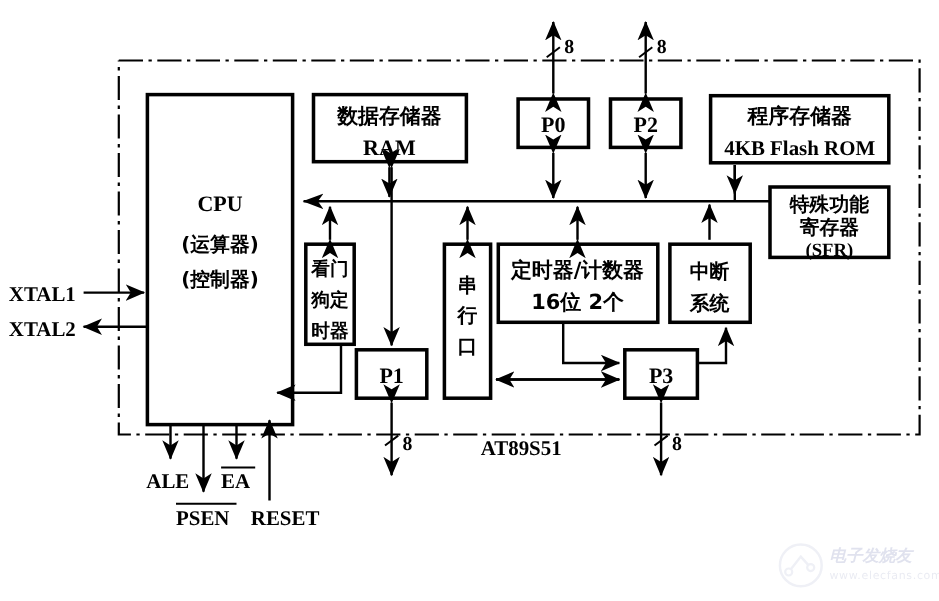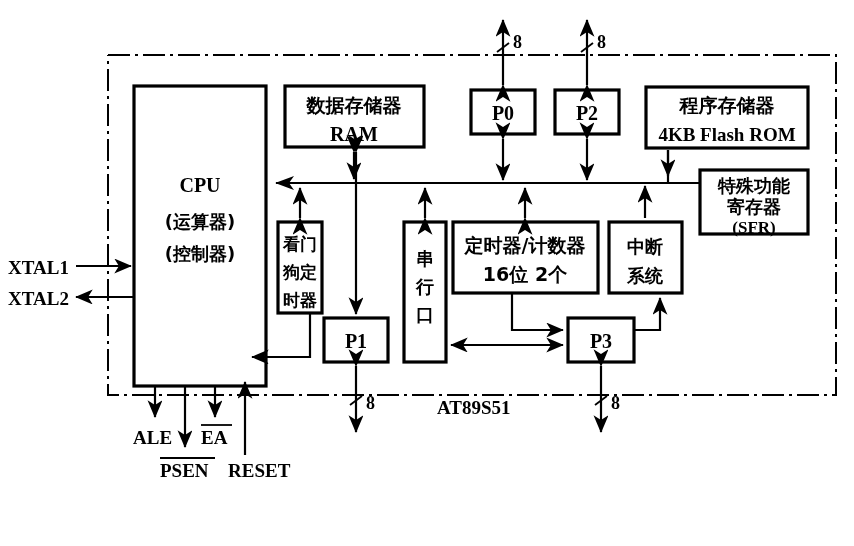--- a/index.html
+++ b/index.html
@@ -159,14 +159,24 @@
     <text class="t-lat" x="366" y="409" font-size="18">8</text>
     <text class="t-lat" x="611" y="409" font-size="18">8</text>
 
     <text class="t-lat" x="437" y="414" font-size="19">AT89S51</text>
   </svg>
 
   <div id="caption">
     
   </div>
 
+  <div id="wm">
+    <svg width="44" height="44" viewBox="0 0 44 44">
+      <circle cx="22" cy="22" r="19" fill="none" stroke="#c9cee0" stroke-width="2.2"></circle>
+      <path d="M11,28 L22,14 L31,24" fill="none" stroke="#c9cee0" stroke-width="2.2"></path>
+      <circle cx="11" cy="28" r="3.2" fill="#fff" stroke="#c9cee0" stroke-width="2"></circle>
+      <circle cx="31" cy="24" r="3.2" fill="#fff" stroke="#c9cee0" stroke-width="2"></circle>
+    </svg>
+    <div class="wmtxt">电子发烧友</div>
+    <div class="wmurl">www.elecfans.com</div>
+  </div>
 
 </div>
 
 </body></html>

